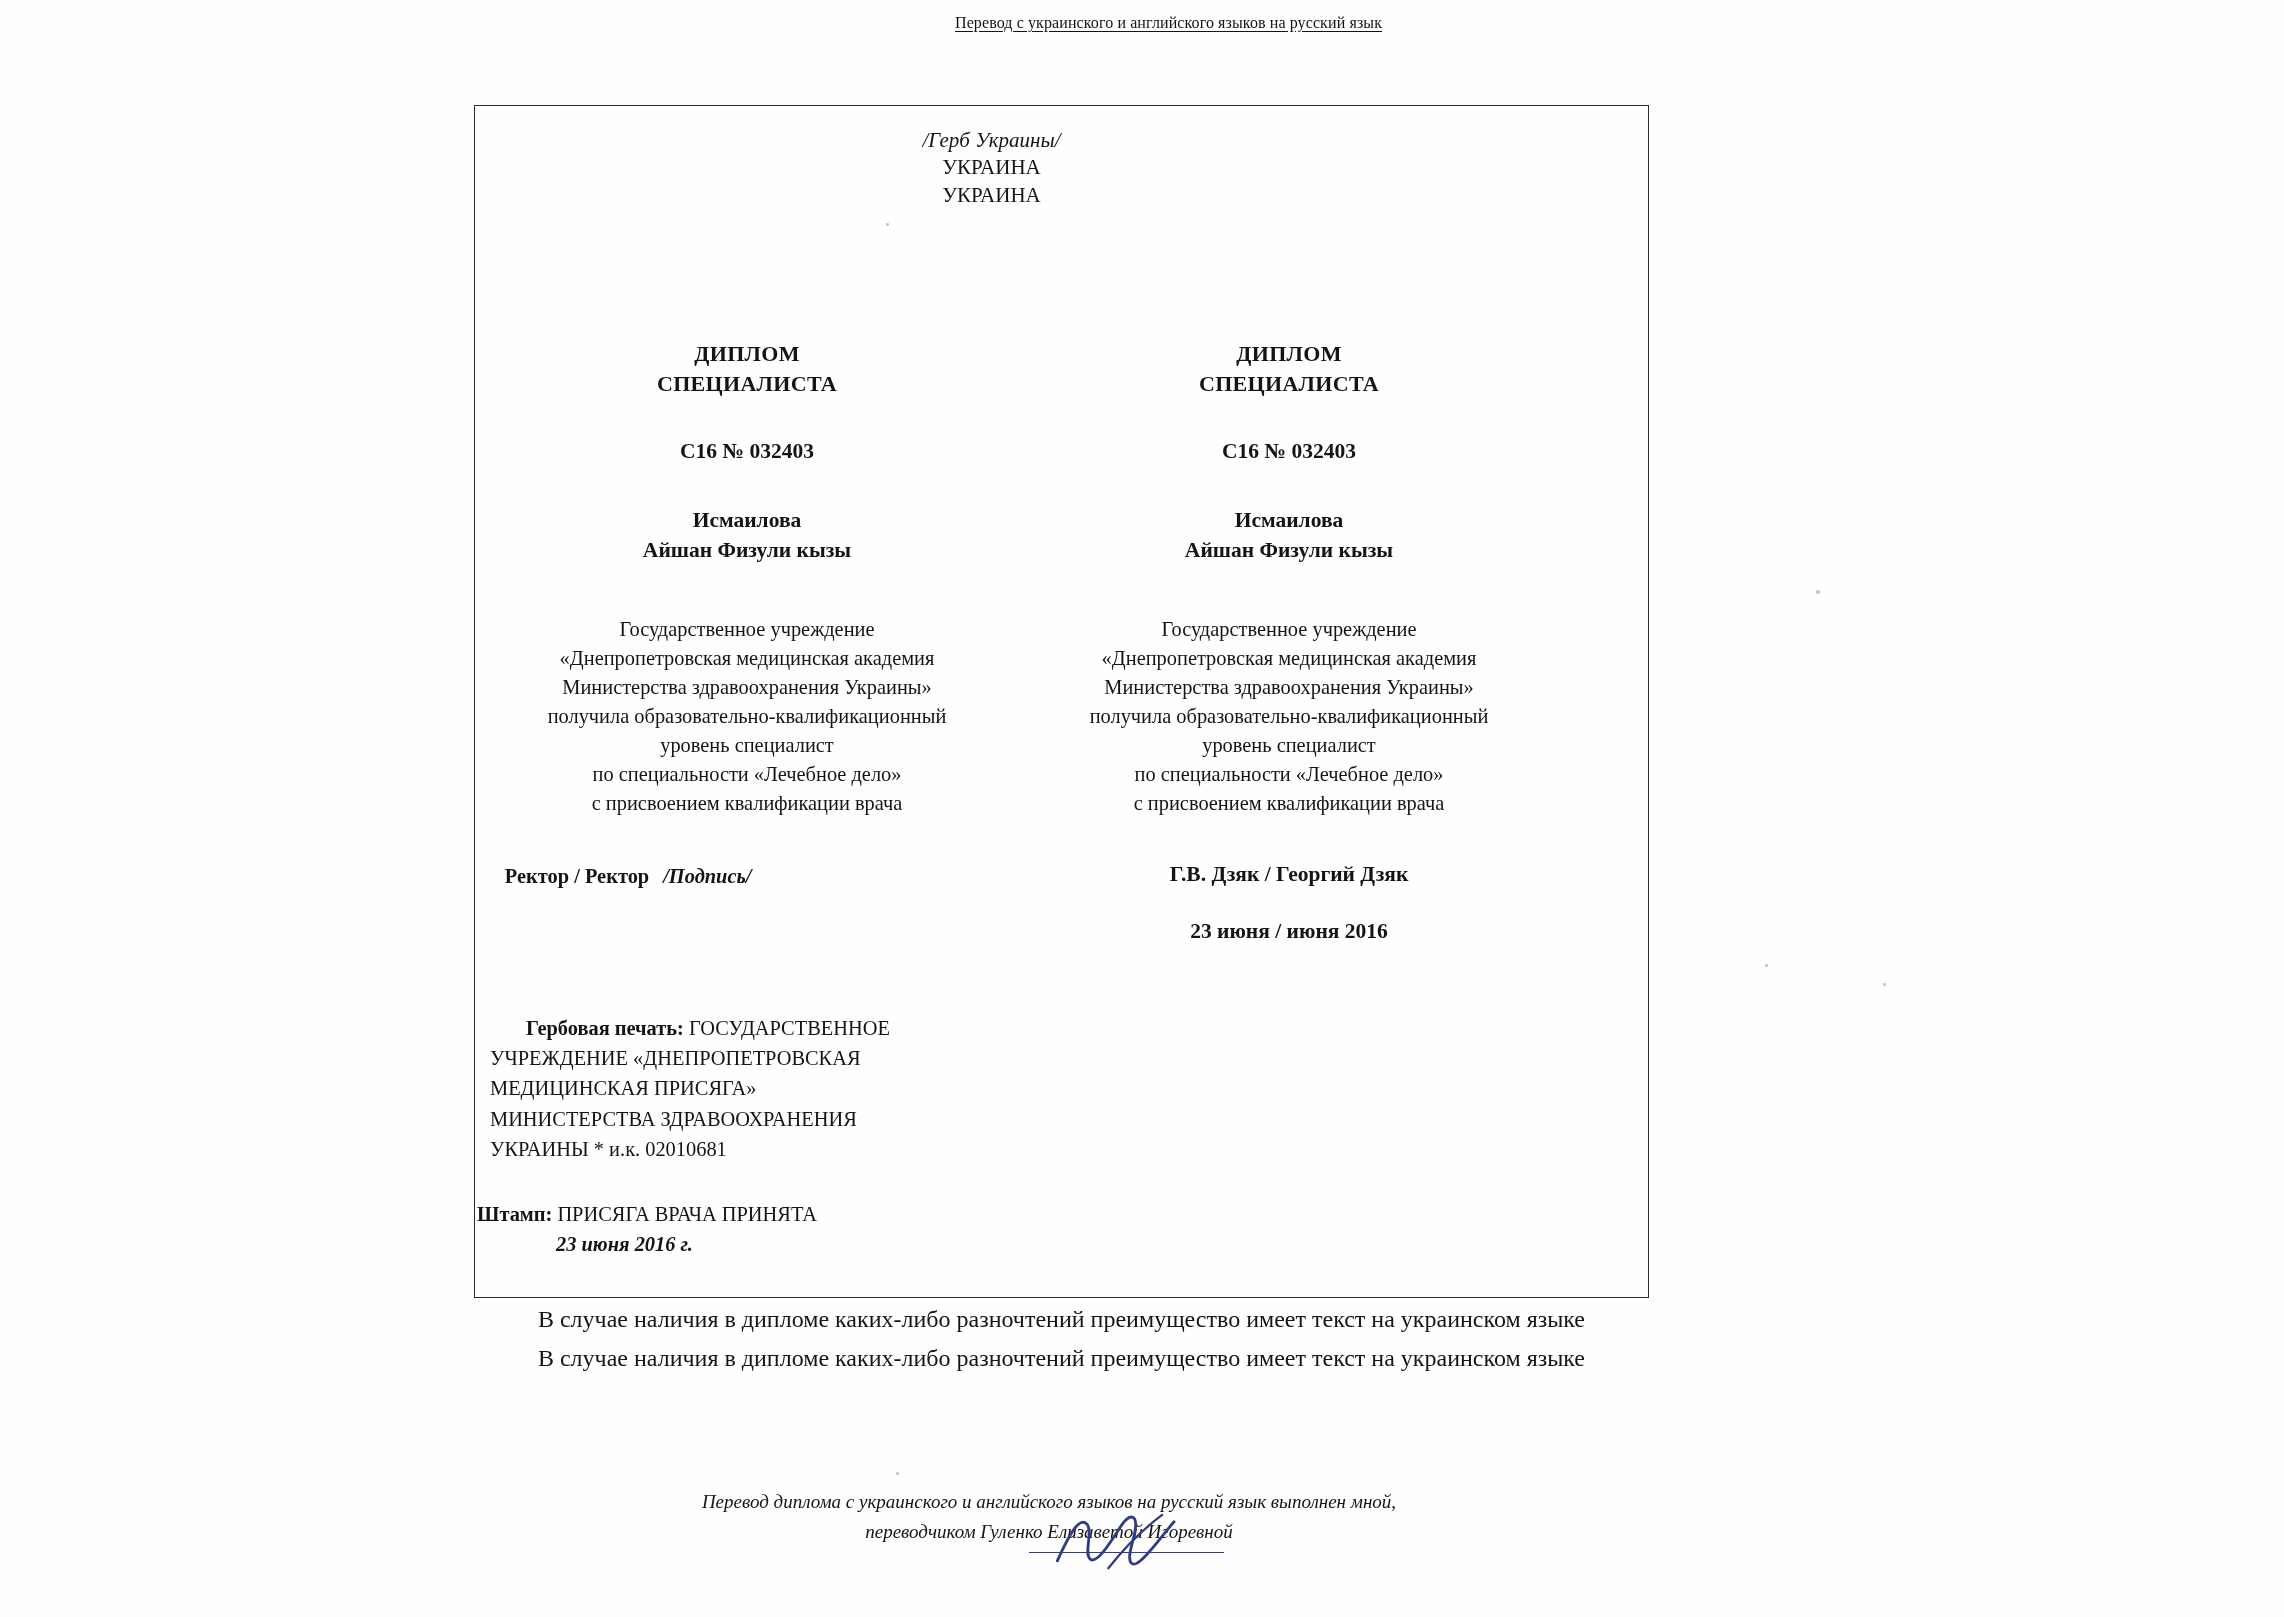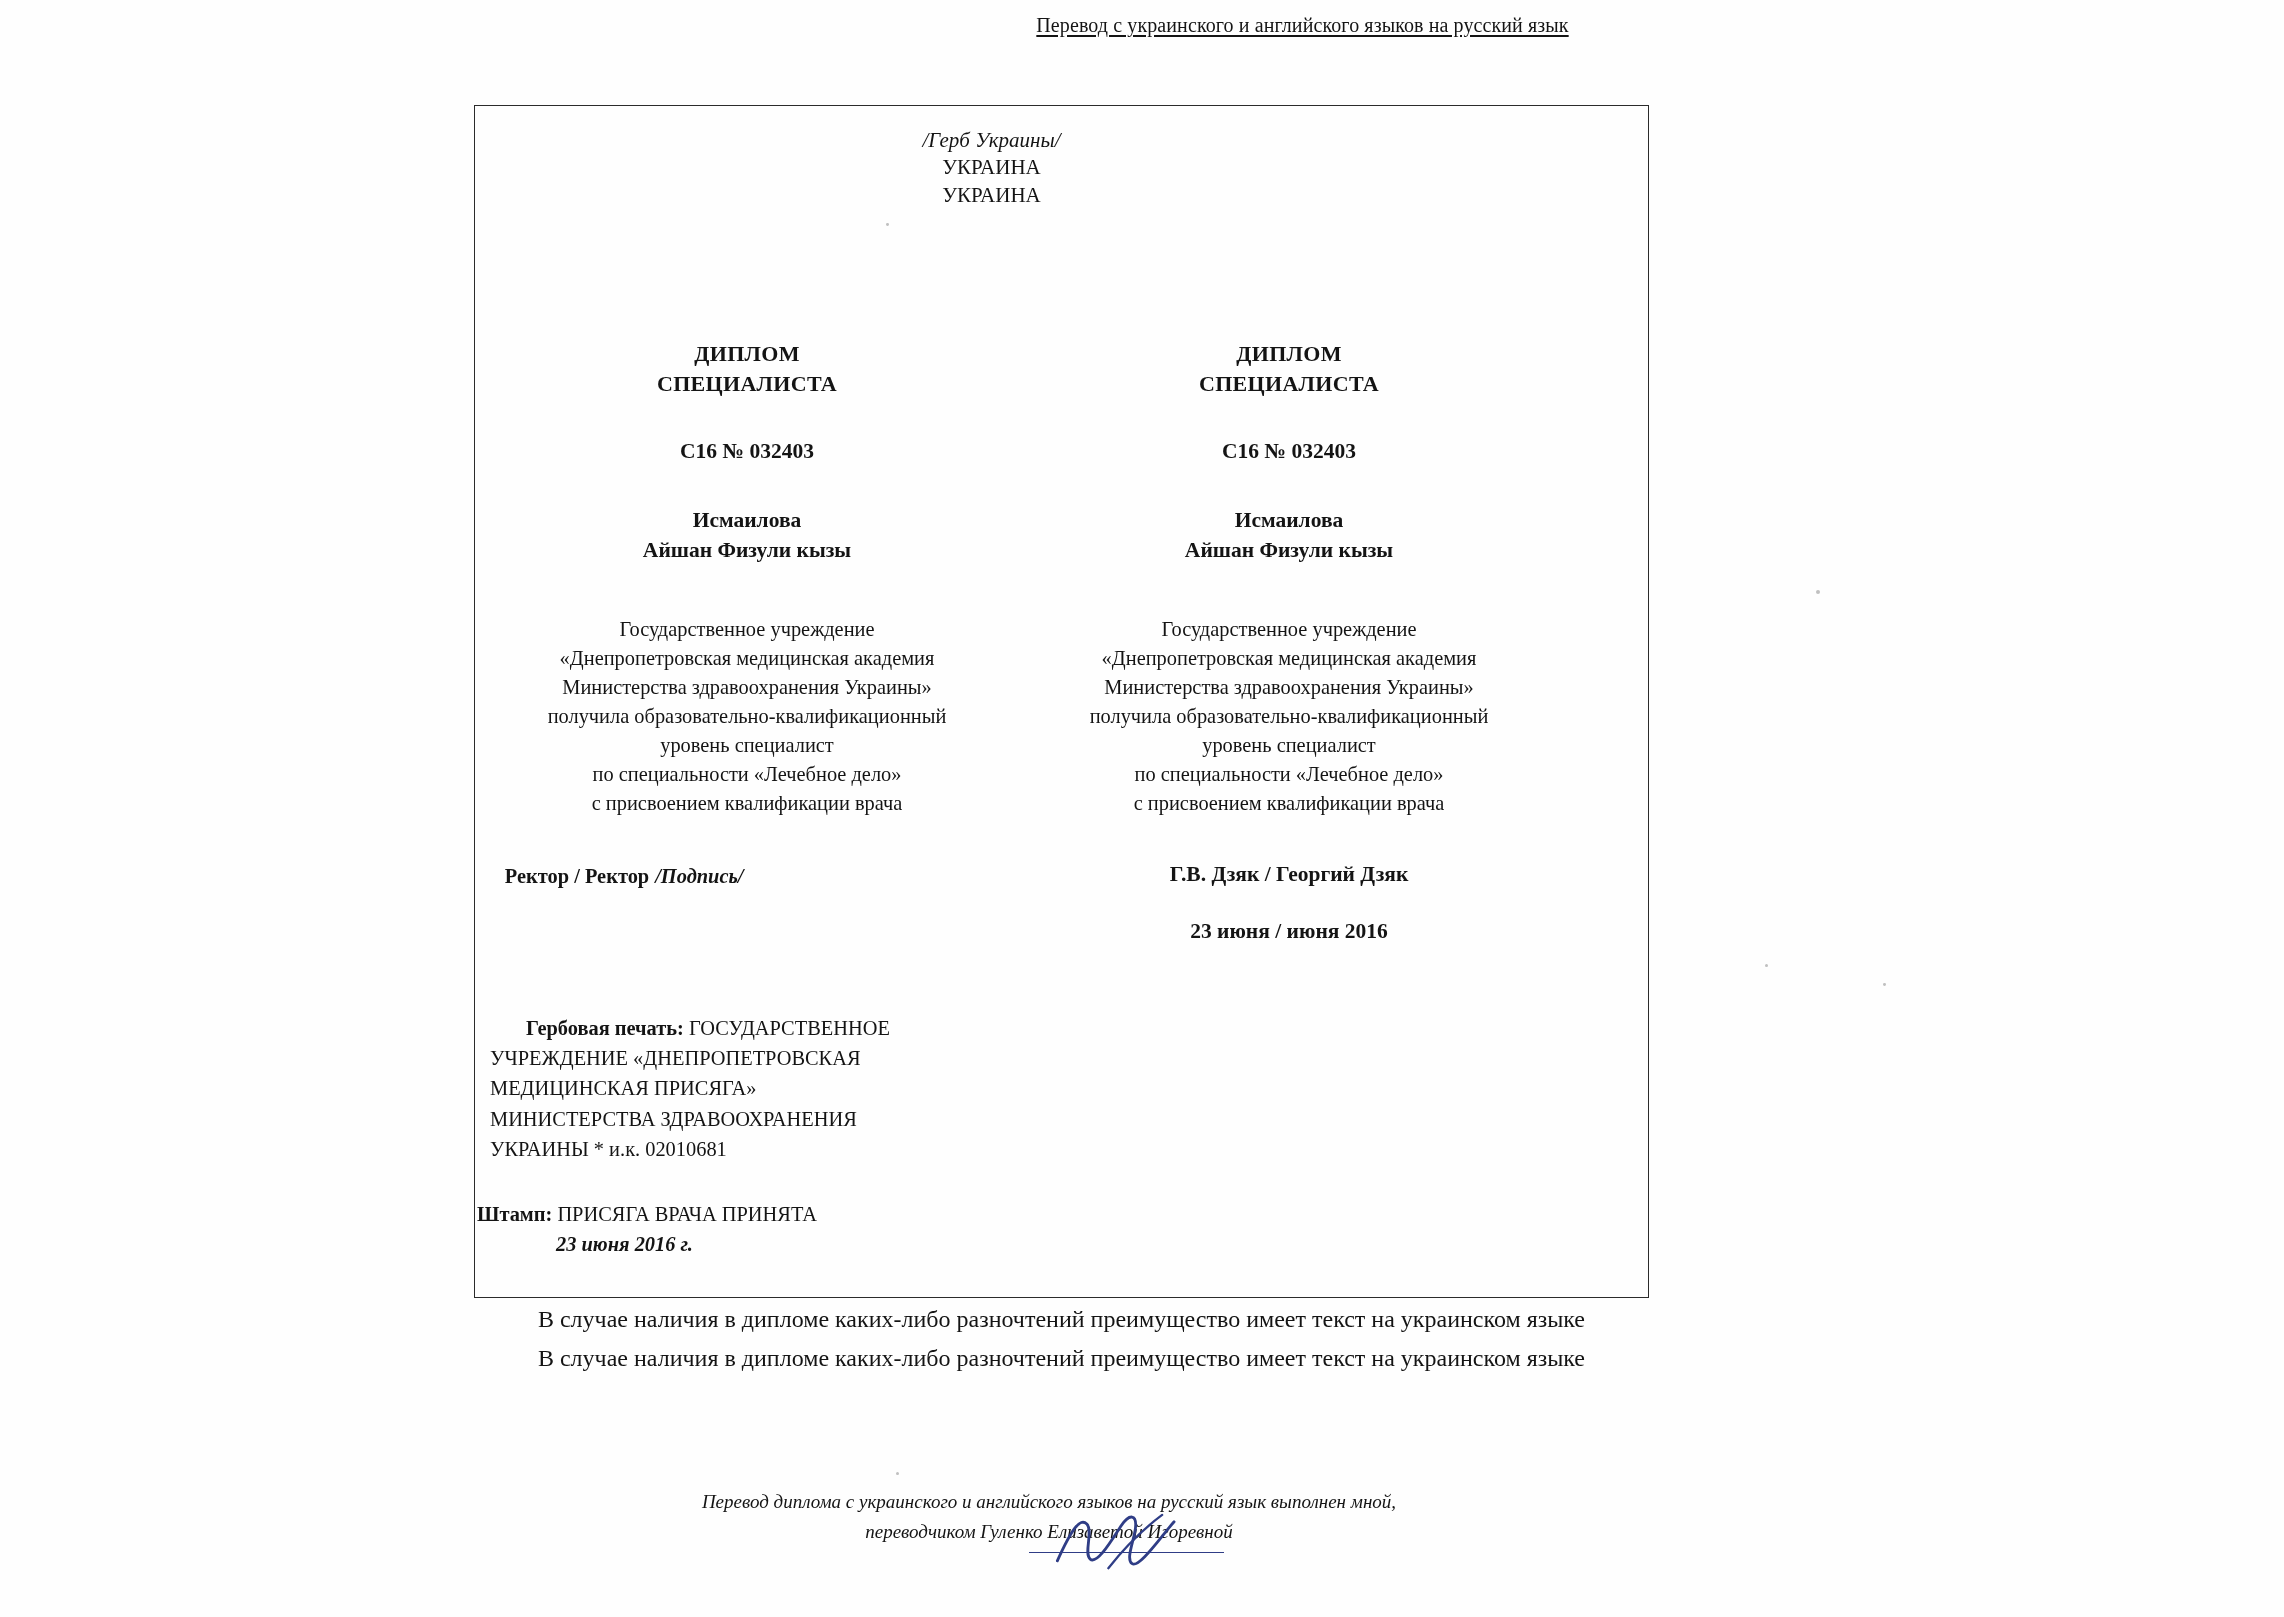--- a/index.html
+++ b/index.html
@@ -21,22 +21,21 @@
     inset: 0;
     background: #fefefe;
   }
 
   
   .translation-header {
     position: absolute;
     top: 13.6px;
     left: 955px;
     width: 695px;
-    text-align: center;
-    font-size: 20px;
+    font-size: 16px;
     letter-spacing: 0.1px;
     text-decoration: underline;
     text-underline-offset: 3.4px;
   }
 
   
   .doc-box {
     position: absolute;
     left: 474px;
     top: 105px;
@@ -99,21 +98,21 @@
     top: 865px;
     width: 509px;
     font-size: 20.4px;
     font-weight: bold;
     text-align: left;
     padding-left: 6.8px;
   }
   .rector-line .sig {
     font-style: italic;
     font-weight: bold;
-    margin-left: 6px;
+    margin-left: 14px;
   }
   .rector-name {
     position: absolute;
     left: 1040px;
     top: 862px;
     width: 498px;
     text-align: center;
     font-size: 21.5px;
     font-weight: bold;
   }

